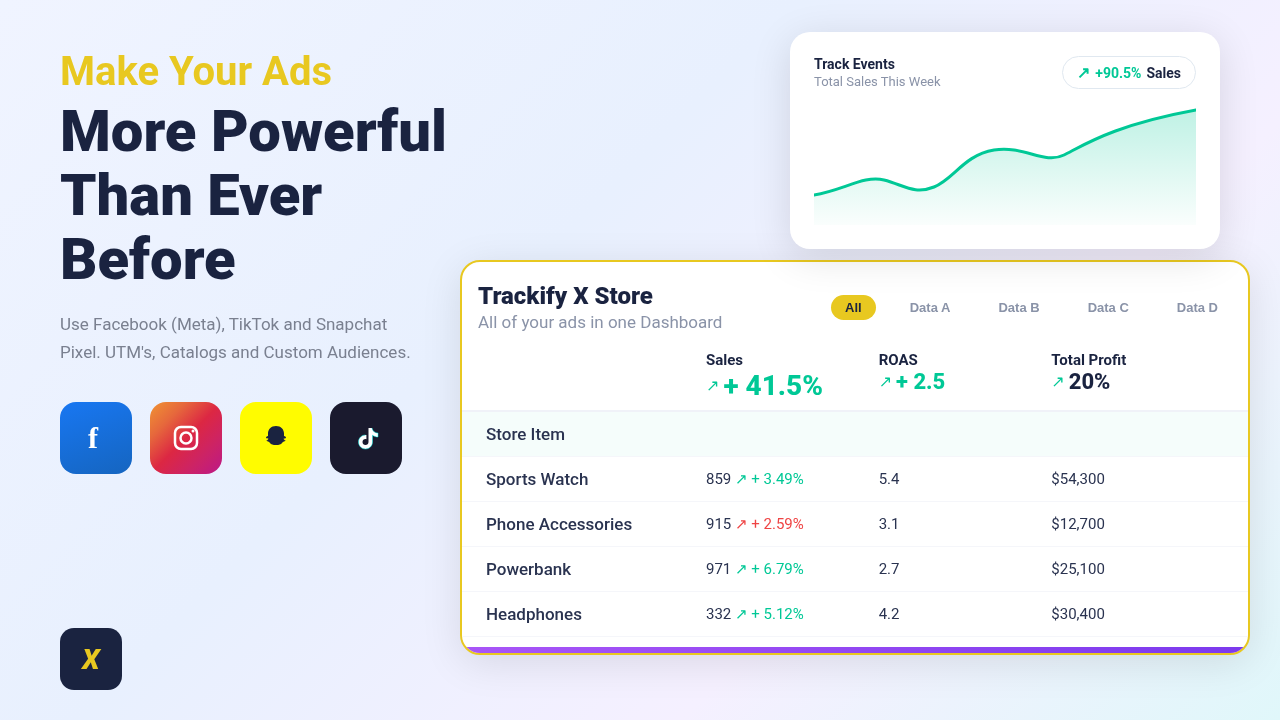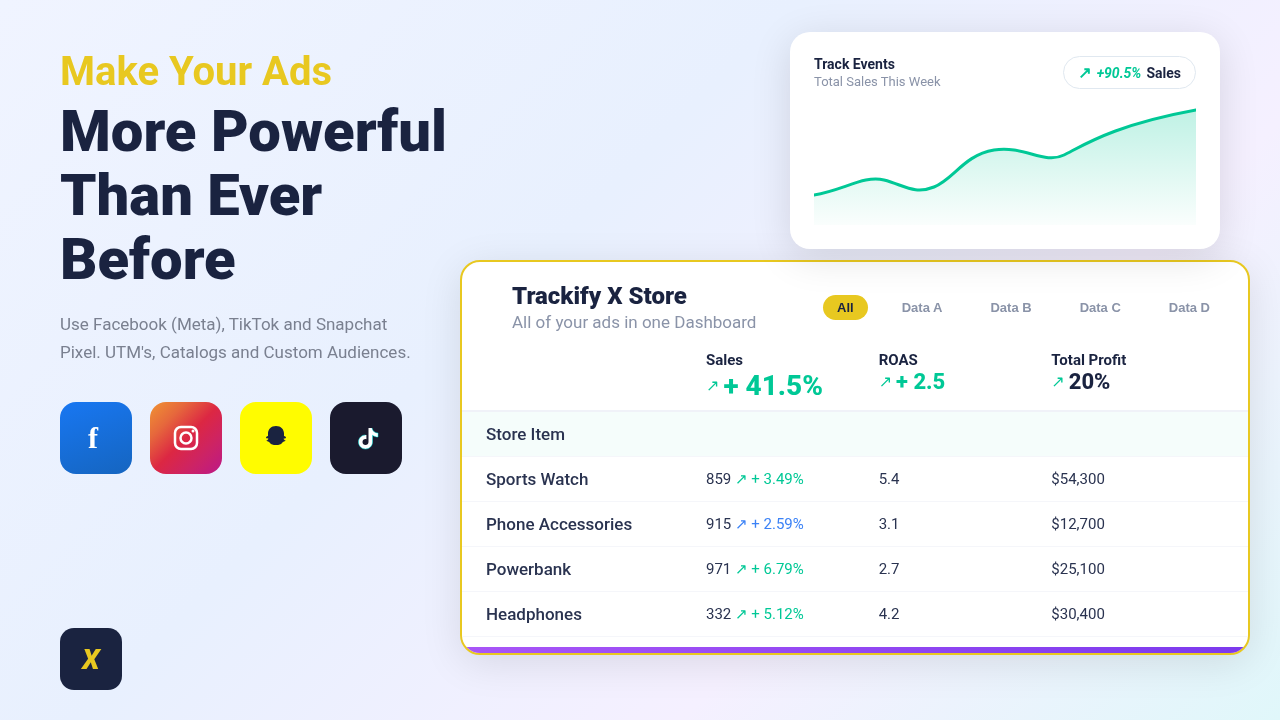--- a/index.html
+++ b/index.html
@@ -105,21 +105,21 @@
       padding: 6px 14px;
       display: flex;
       align-items: center;
       gap: 5px;
       font-size: 14px;
       font-weight: 700;
       color: #1a2340;
     }
 
     .track-badge .arrow-up { color: #00c896; font-size: 16px; }
-    .track-badge .pct { color: #00c896; font-style: italic; }
+    .track-badge .pct { color: #00c896; }
 
     
     .chart-area {
       width: 100%;
       height: 120px;
       position: relative;
     }
 
     
     .dashboard-card {
@@ -139,25 +139,24 @@
       content: '';
       position: absolute;
       bottom: 0;
       left: 0;
       right: 0;
       height: 6px;
       background: linear-gradient(90deg, #a855f7, #7c3aed);
     }
 
     .dashboard-header {
-      padding: 20px 24px 10px;
+      padding: 20px 16px 10px;
       display: flex;
       justify-content: space-between;
       align-items: center;
-      margin-left: 26px;
     }
 
     .dashboard-title {
       font-size: 24px;
       font-weight: 900;
       color: #1a2340;
     }
 
     .dashboard-sub {
       font-size: 17px;
@@ -359,21 +358,21 @@
       <div class="cell-value">
         <span>859 </span><span style="color:#00c896;">↗ + 3.49%</span>
       </div>
       <div class="cell-value">5.4</div>
       <div class="cell-value">$54,300</div>
     </div>
 
     <div class="table-row">
       <div class="item-name">Phone Accessories</div>
       <div class="cell-value">
-        <span>915 </span><span style="color:#3b82f6;text-align:center;">↗ + 2.59%</span>
+        <span>915 </span><span style="color:#ef4444;text-align:center;">↗ + 2.59%</span>
       </div>
       <div class="cell-value">3.1</div>
       <div class="cell-value">$12,700</div>
     </div>
 
     <div class="table-row">
       <div class="item-name">Powerbank</div>
       <div class="cell-value">
         <span>971 </span><span style="color:#00c896;">↗ + 6.79%</span>
       </div>

